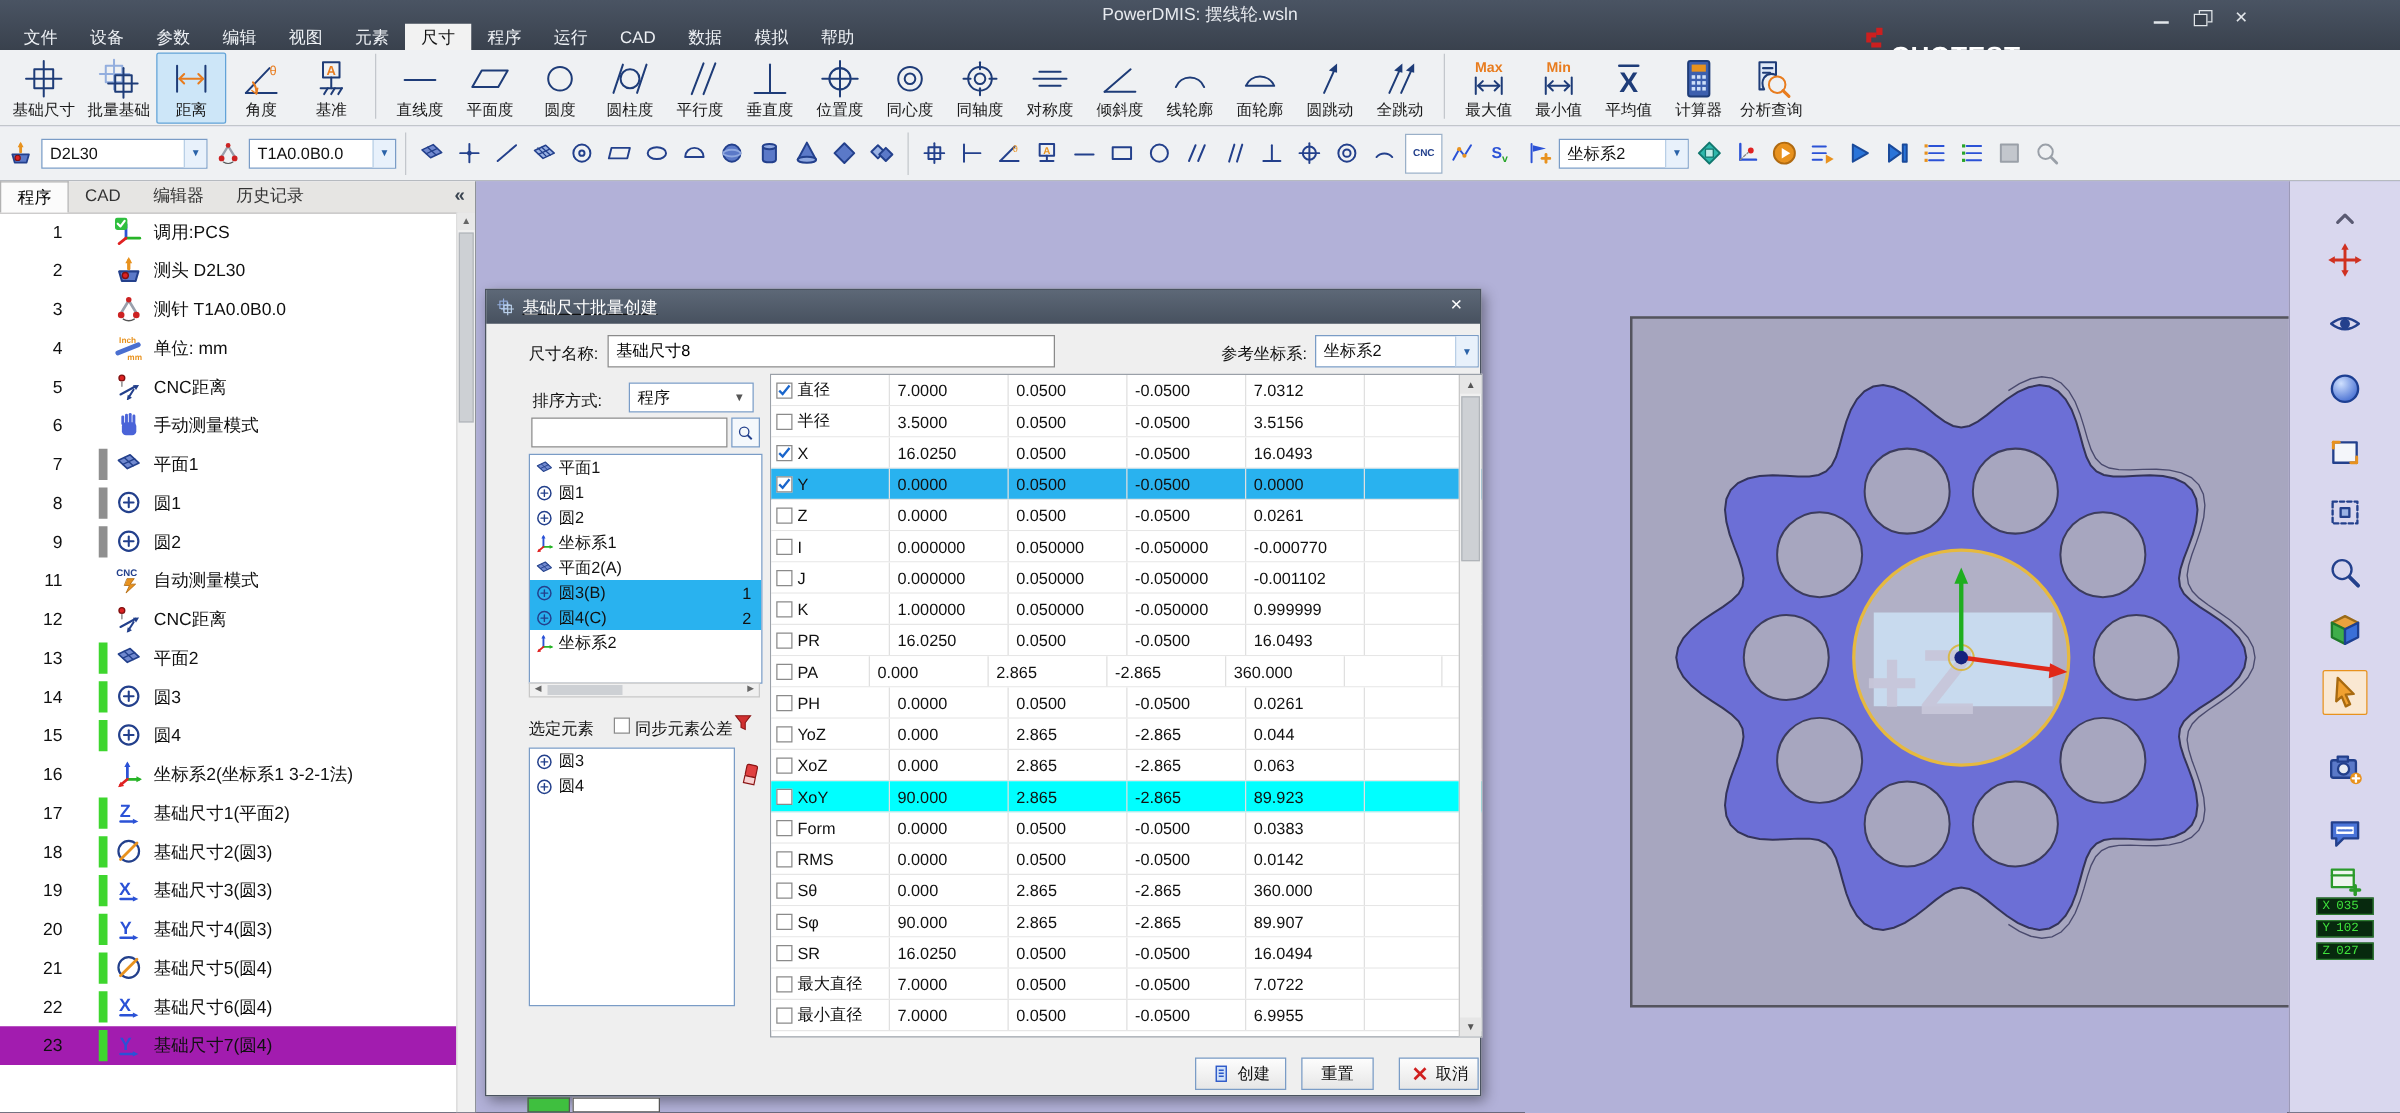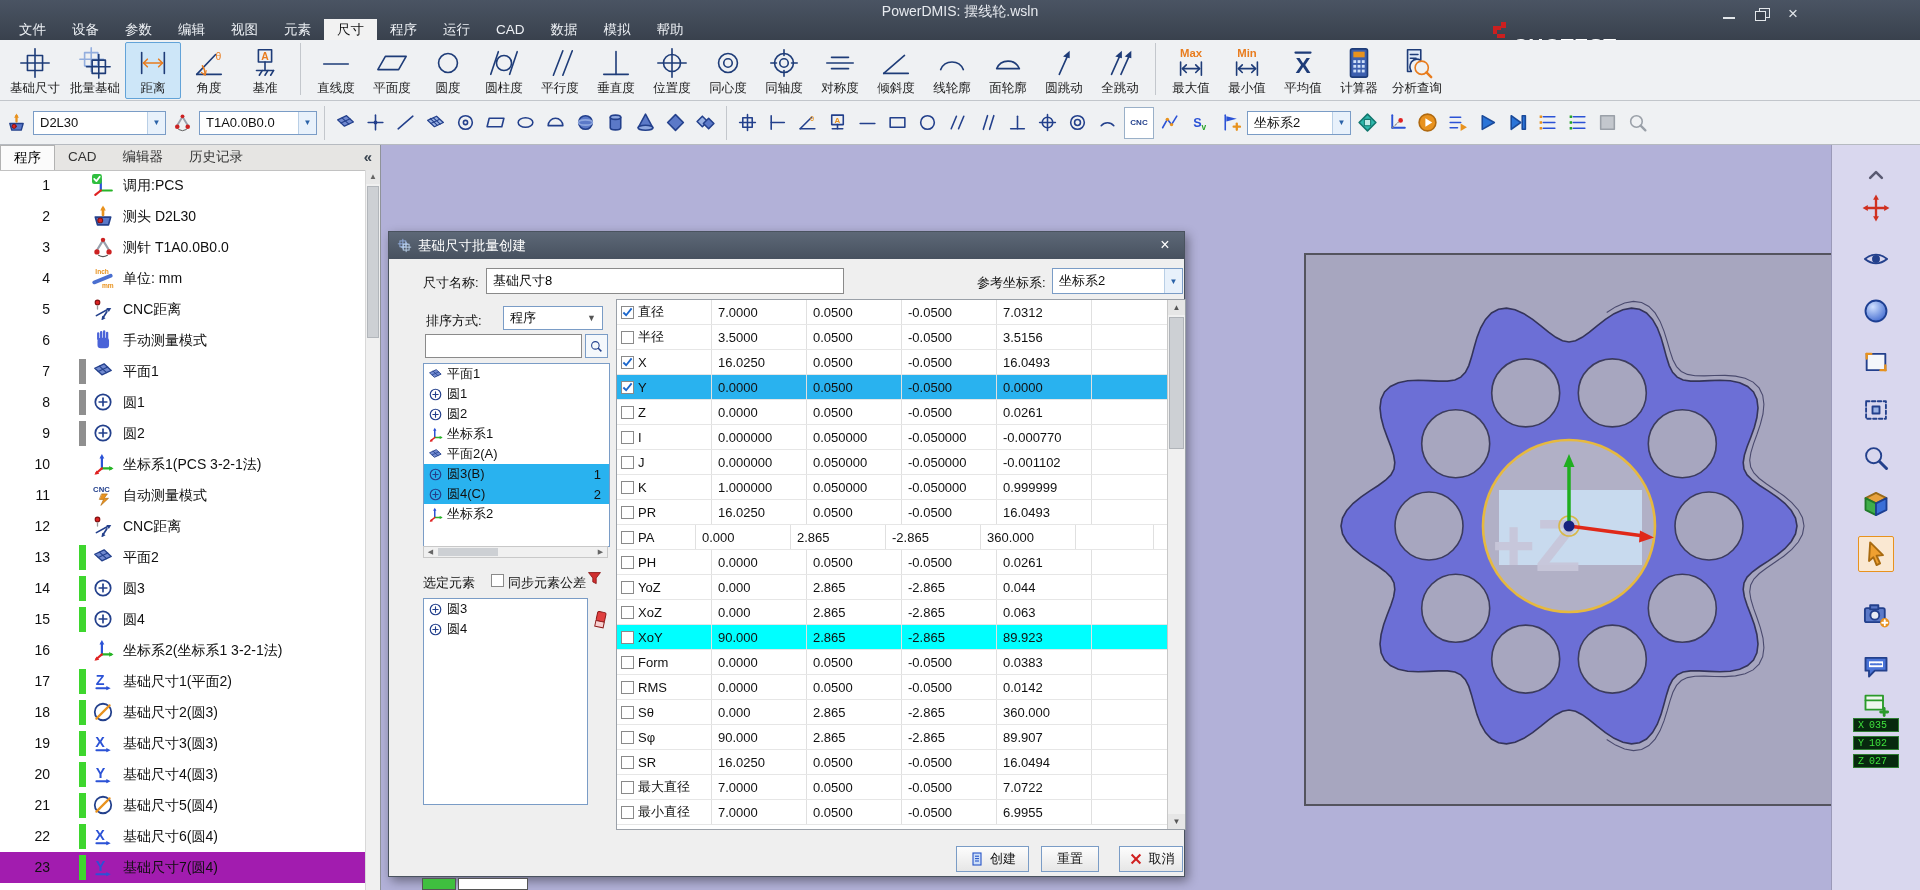--- a/index.html
+++ b/index.html
@@ -76,21 +76,21 @@
   .rt-btn{position:absolute;left:50%;transform:translateX(-50%);width:34px;height:34px;
           display:flex;align-items:center;justify-content:center;border:1px solid transparent;border-radius:2px;}
   .rt-btn.active{background:#fae8d2;border-color:#e8921e;}
   .coord-badge{position:absolute;left:50%;transform:translateX(-50%);width:46px;height:14px;
                background:#07290e;border:1px solid #2e7d32;color:#3fe23c;font-size:10px;
                font-family:"Liberation Mono","DejaVu Sans Mono",monospace;display:flex;align-items:center;
                gap:5px;padding:0 4px;box-sizing:border-box;}
 
   
   .dialog{position:absolute;left:388px;top:231px;width:797px;height:646px;background:#efefef;
-          border:1px solid #4a535f;box-shadow:3px 4px 10px rgba(0,0,0,.4);box-sizing:border-box;}
+          border:1px solid #4a535f;box-shadow:3px 4px 10px rgba(0,0,0,.4);box-sizing:border-box;text-decoration:underline;}
   .dlg-title{height:27px;background:linear-gradient(#5d6877,#47515f);color:#fff;font-size:13.5px;
              display:flex;align-items:center;padding-left:8px;gap:6px;}
   .dlg-close{position:absolute;right:8px;top:3px;width:22px;height:20px;color:#fff;font-size:16px;
              text-align:center;line-height:20px;}
   .dlg-label{position:absolute;font-size:13px;color:#111;}
   .dlg-input{position:absolute;border:1px solid #8a8a8a;background:#fff;font-size:13px;
              font-family:inherit;padding:0 6px;box-sizing:border-box;}
   .dlg-combo{position:absolute;background:#fff;border:1px solid #7a9cc6;display:flex;align-items:center;
              font-size:13px;padding-left:6px;box-sizing:border-box;}
   .dlg-combo .carr{margin-left:auto;width:17px;align-self:stretch;background:#e8f1fb;color:#2a62a8;
@@ -993,36 +993,20 @@
           <span class="num">9</span>
           <span class="bar gray"></span>
           <span class="ticon"><span class="icw">
               <svg viewBox="0 0 20 20" width="22" height="22" fill="none" stroke="#23408c" stroke-width="1.5" stroke-linecap="round" stroke-linejoin="round">
                 <circle cx="10" cy="10" r="7" stroke-width="1.6"></circle>
                 <line x1="10" y1="6.5" x2="10" y2="13.5"></line>
                 <line x1="6.5" y1="10" x2="13.5" y2="10"></line>
               </svg>
             </span></span>
           <span class="tlabel">圆2</span>
-        </div>
-        <div class="tree-row">
-          <span class="num">10</span>
-          <span class="ticon"><span class="icw">
-              <svg viewBox="0 0 20 20" width="22" height="22" fill="none" stroke="#23408c" stroke-width="1.5" stroke-linecap="round" stroke-linejoin="round">
-                <g stroke-width="2">
-                  <line x1="9" y1="14" x2="9" y2="3.5" stroke="#2b52d6"></line>
-                  <line x1="9" y1="14" x2="17.5" y2="14" stroke="#27b427"></line>
-                  <line x1="9" y1="14" x2="4" y2="18.2" stroke="#e02222"></line>
-                </g>
-                <polygon points="9,1 6.8,5 11.2,5" fill="#2b52d6" stroke="none"></polygon>
-                <polygon points="19.6,14 15.6,11.9 15.6,16.1" fill="#27b427" stroke="none"></polygon>
-                <polygon points="2.2,19.8 6.6,18.9 4.2,15.9" fill="#e02222" stroke="none"></polygon>
-              </svg>
-            </span></span>
-          <span class="tlabel">坐标系1(PCS  3-2-1法)</span>
         </div>
         <div class="tree-row">
           <span class="num">11</span>
           <span class="ticon"><span class="icw">
               <svg viewBox="0 0 20 20" width="22" height="22" fill="none" stroke="#23408c" stroke-width="1.5" stroke-linecap="round" stroke-linejoin="round">
                 <text x="1" y="7" fill="#23408c" stroke="none" font-size="7" font-weight="bold">CNC</text>
                 <polygon points="9,9 14,9 11,13 15,13 8,19.5 10.5,14 7,14" fill="#e8921e" stroke="#b06a10" stroke-width="0.6"></polygon>
               </svg>
             </span></span>
           <span class="tlabel">自动测量模式</span>

